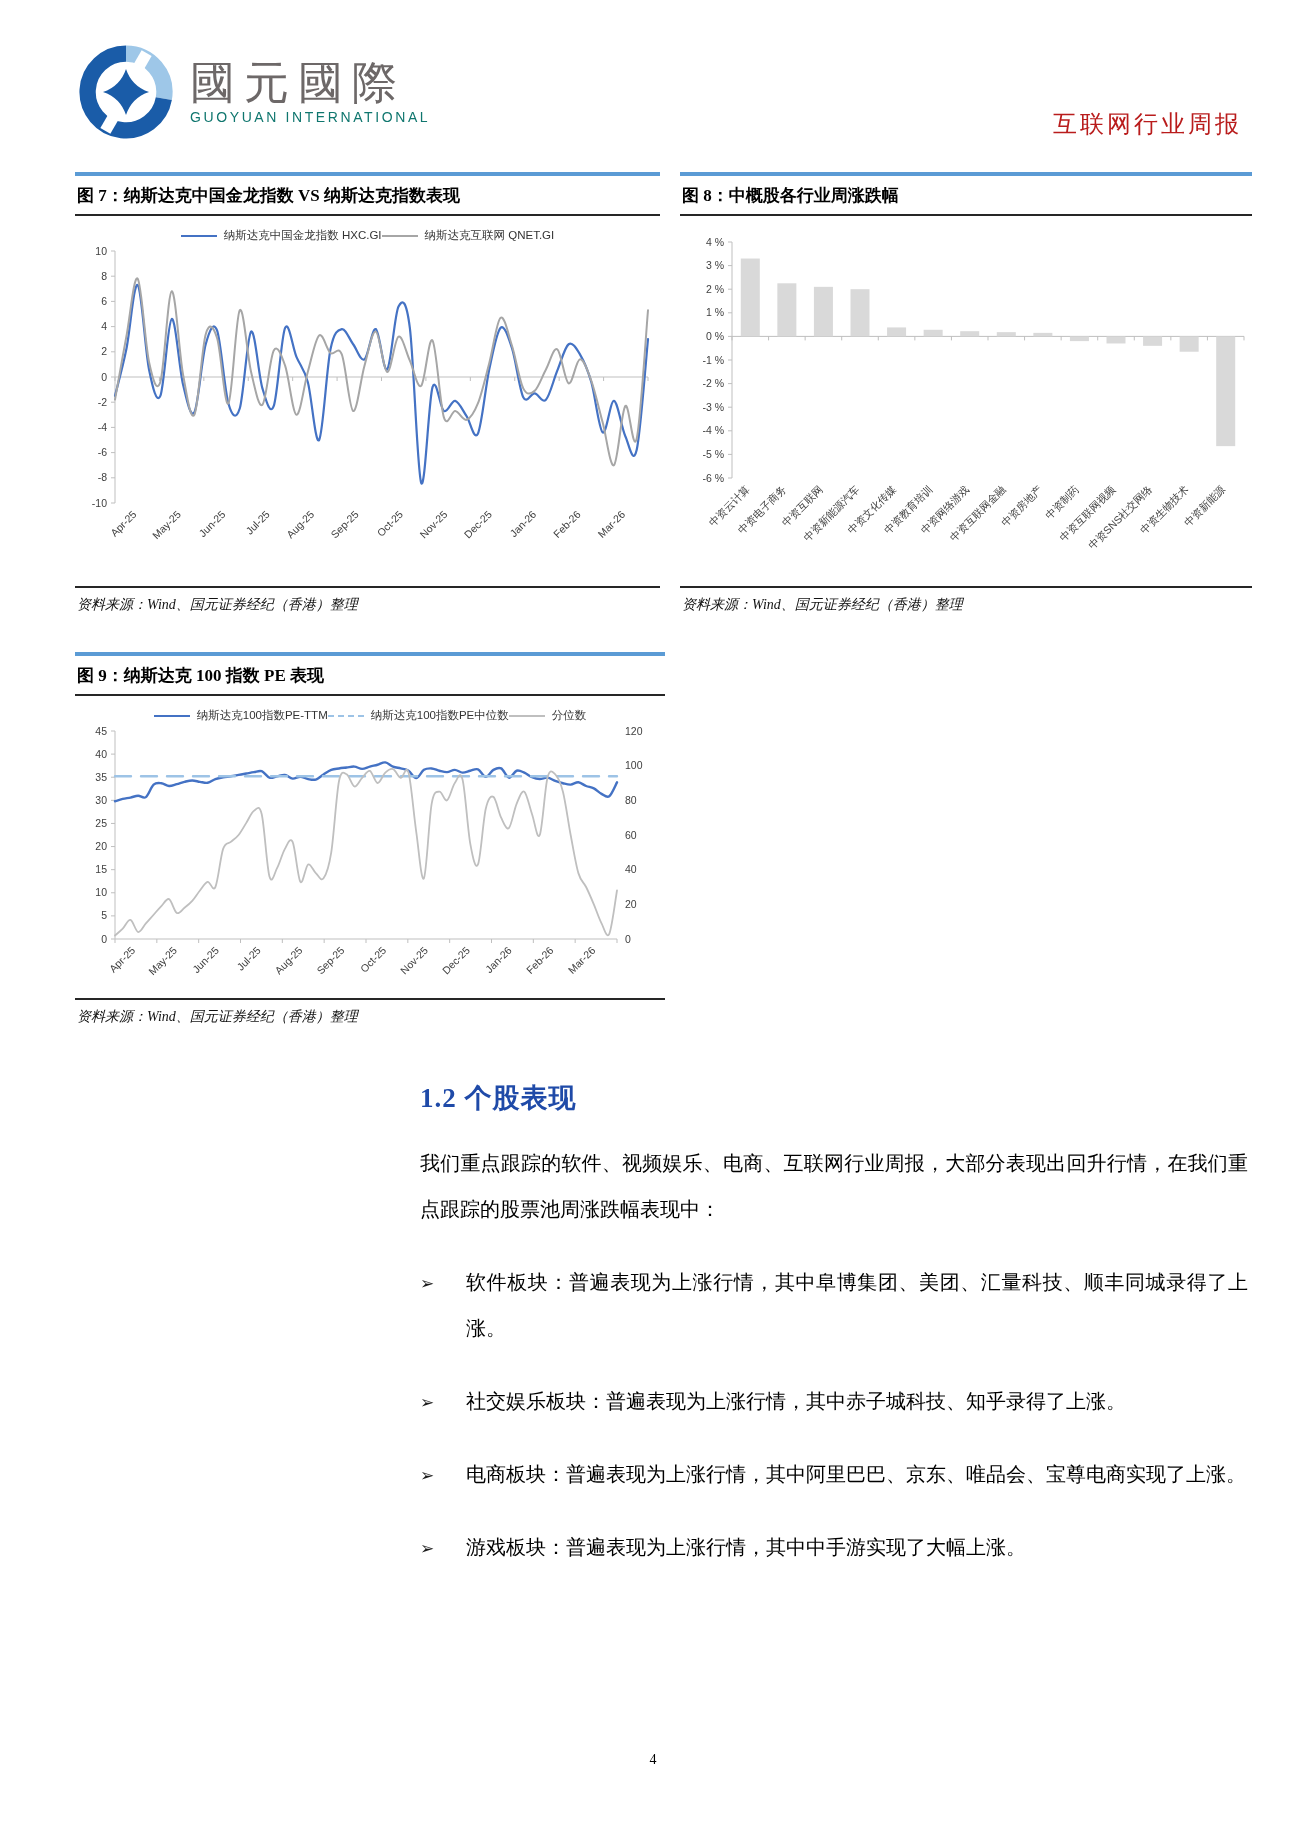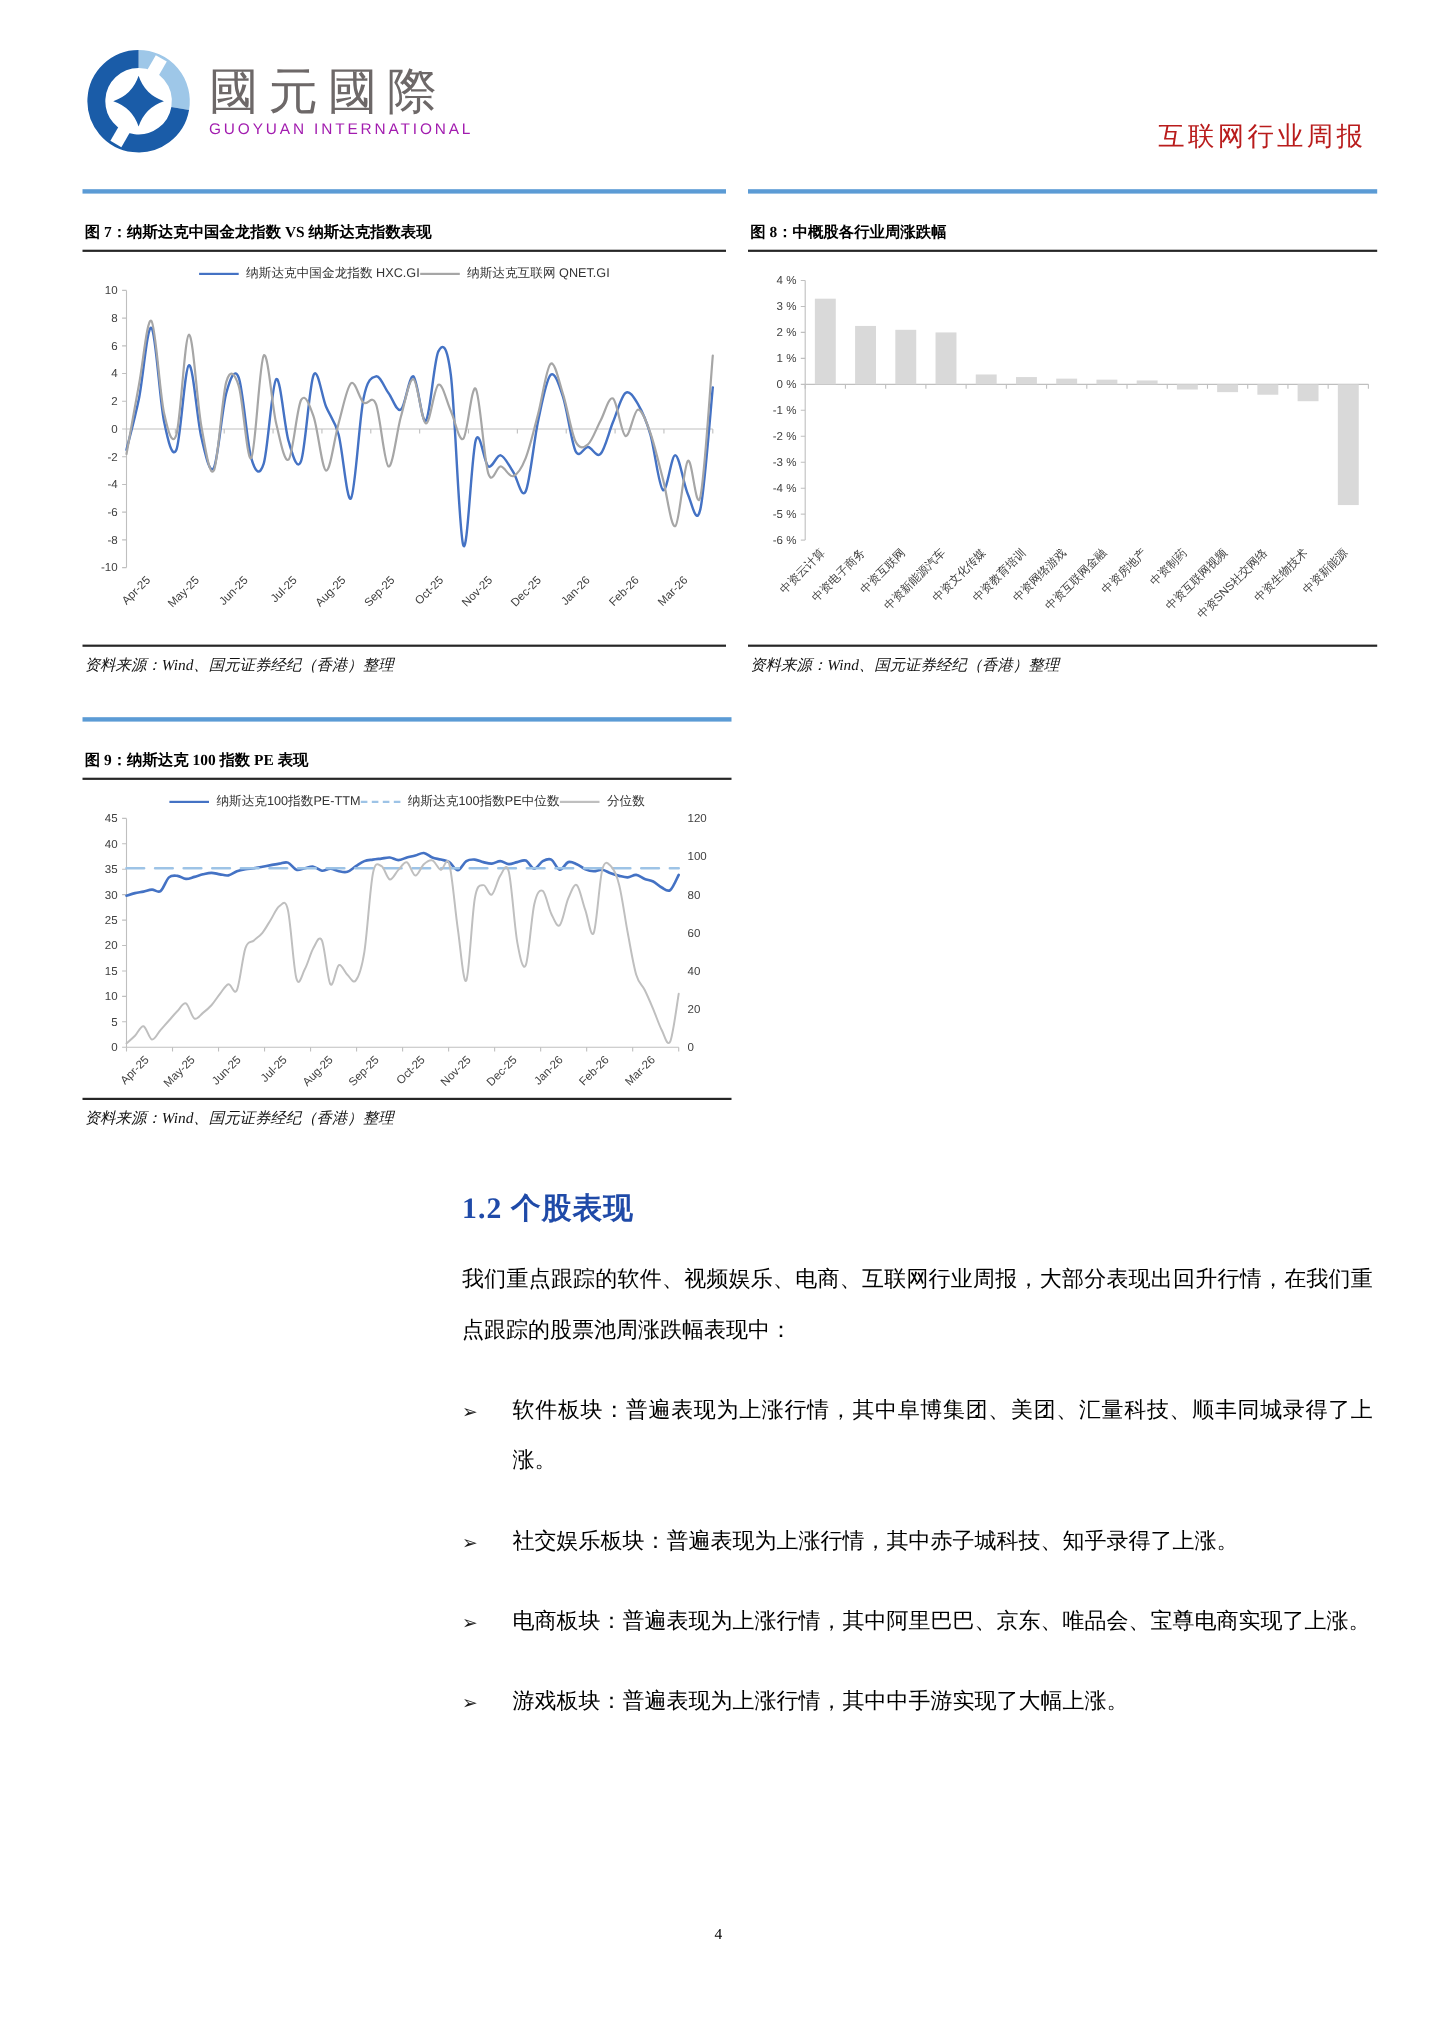--- a/index.html
+++ b/index.html
@@ -4,31 +4,31 @@
 <style>
   *{margin:0;padding:0;box-sizing:border-box}
   html,body{background:#ffffff}
   .page{position:relative;width:1306px;height:1847px;background:#fff;margin:0 auto;
         font-family:"Liberation Serif",serif;overflow:hidden}
 
   
   .logo{position:absolute;left:78px;top:44px;display:flex;align-items:center;gap:16px}
   .logo-text .cn{font-family:"Liberation Sans",sans-serif;font-weight:normal;font-size:45px;
         color:#6d6868;letter-spacing:9px;line-height:1.05}
-  .logo-text .en{font-family:"Liberation Sans",sans-serif;font-size:14px;color:#a21caf;
+  .logo-text .en{font-family:"Liberation Sans",sans-serif;font-size:14px;color:#0f766e;
         letter-spacing:2.6px;margin-top:3px}
   .report-type{position:absolute;right:64px;top:108px;font-size:24px;color:#b91c1c;letter-spacing:3px}
 
   
   .fig{position:absolute;background:#fff}
   .fig7{left:75px;top:172px;width:585px;height:452px}
   .fig8{left:680px;top:172px;width:572px;height:452px}
   .fig9{left:75px;top:652px;width:590px;height:384px}
   .fig-title{border-top:4px solid #5B9BD5;border-bottom:2px solid #262626;
-        padding:26px 2px 7px;font-weight:bold;font-size:14px;color:#000}
+        padding:8px 2px 7px;font-weight:bold;font-size:17px;color:#000}
   .legend{display:flex;justify-content:center;align-items:center;margin-top:12px;
         font-family:"Liberation Sans",sans-serif;font-size:11.5px;color:#333}
   .legend .item{display:flex;align-items:center;gap:7px;white-space:nowrap}
   .sw{display:inline-block;width:36px;height:0;border-top:2.5px solid #4472C4}
   .fig-source{position:absolute;left:0;right:0;bottom:0;border-top:2px solid #262626;
         padding:8px 2px 10px;font-style:italic;font-size:14px;color:#111}
   .tick{font-family:"Liberation Sans",sans-serif;font-size:10.5px;fill:#404040}
   .axis{stroke:#BFBFBF;stroke-width:1}
 
   

